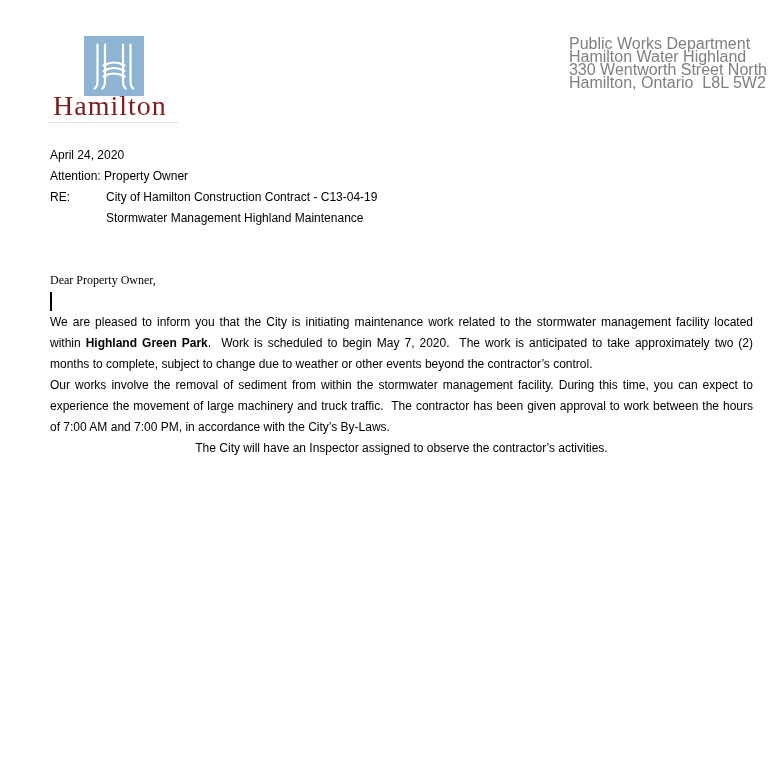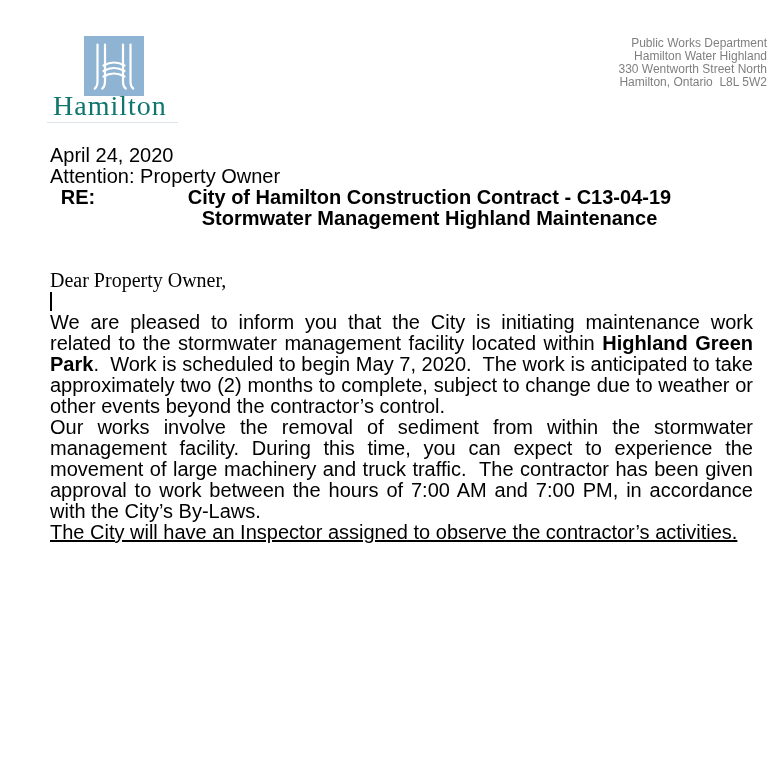--- a/index.html
+++ b/index.html
@@ -22,78 +22,77 @@
     height: 60px;
   }
   .logo-wordmark {
     position: absolute;
     left: 53px;
     top: 92px;
     font-family: "Liberation Serif", serif;
     font-size: 28px;
     line-height: 28px;
     letter-spacing: 1px;
-    color: #0f766e;
+    color: #7f1d1d;
   }
   .logo-underline {
     position: absolute;
     left: 47px;
     top: 122px;
     width: 131px;
     height: 1px;
     background: #dfe4ea;
   }
 
   
   .sender-address {
     position: absolute;
     top: 37px;
     right: 17px;
-    text-align: right;
-    font-size: 12px;
+    text-align: left;
+    font-size: 16px;
     line-height: 13px;
     color: #7f7f7f;
   }
 
   
   .letter {
     position: absolute;
     left: 50px;
     top: 145px;
     width: 703px;
-    font-size: 20px;
+    font-size: 12px;
     line-height: 21px;
   }
   .letter p { margin: 0; }
   .date-line      { margin: 0 0 24px 0; }
   .attention-line { margin: 0 0 23px 0; }
 
   .re-block {
     display: flex;
-    font-weight: bold;
+    font-weight: normal;
     margin: 0 0 41px 0;
-    text-align: center;
   }
   .re-label { width: 56px; flex: 0 0 56px; }
   .re-lines { flex: 1; }
 
   .salutation { margin: 0; font-family: Liberation Serif, serif; }
 
   .caret-line { position: relative; height: 21px; }
   .text-caret {
     position: absolute;
     left: 0;
     top: 1px;
     width: 2px;
     height: 19px;
     background: #000000;
   }
 
   .body-par { margin: 0 0 19px 0; text-align: justify; }
-  .body-par.single { text-align: left; text-decoration: underline; }
+  .body-par.single { text-align: center; }
   .bold { font-weight: bold; }
 </style>
 </head>
 <body>
 
 <div class="page">
 
   <div class="logo-square">
     <svg width="60" height="60" viewBox="0 0 60 60" xmlns="http://www.w3.org/2000/svg">
       <rect width="60" height="60" fill="#8fb4d3"></rect>

